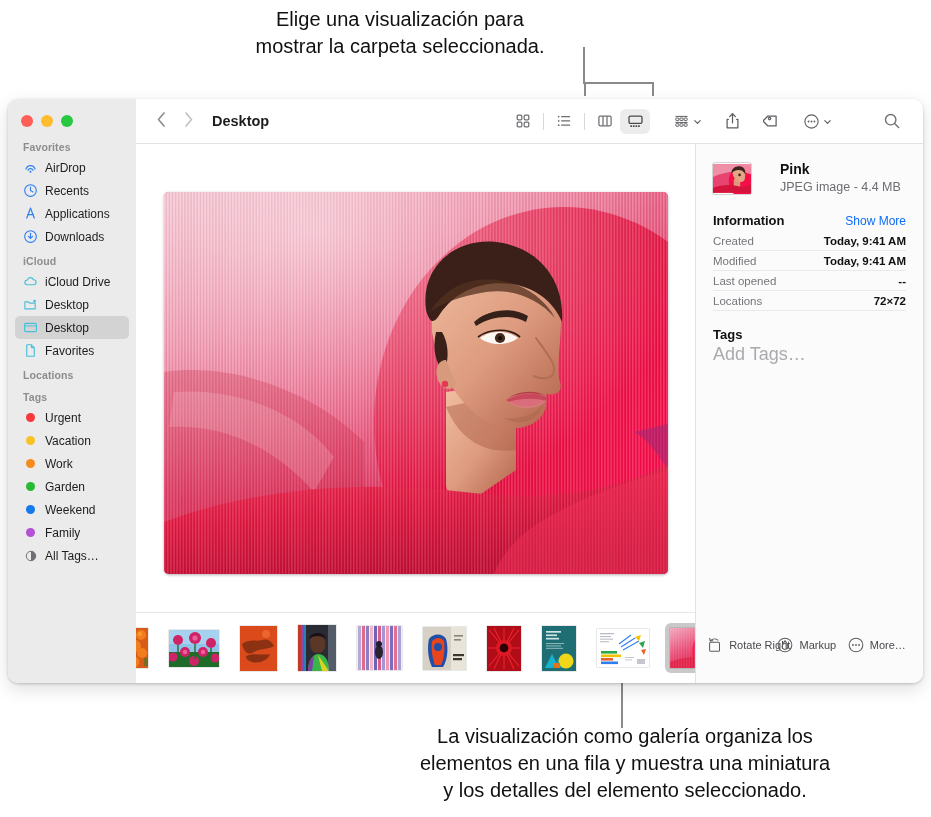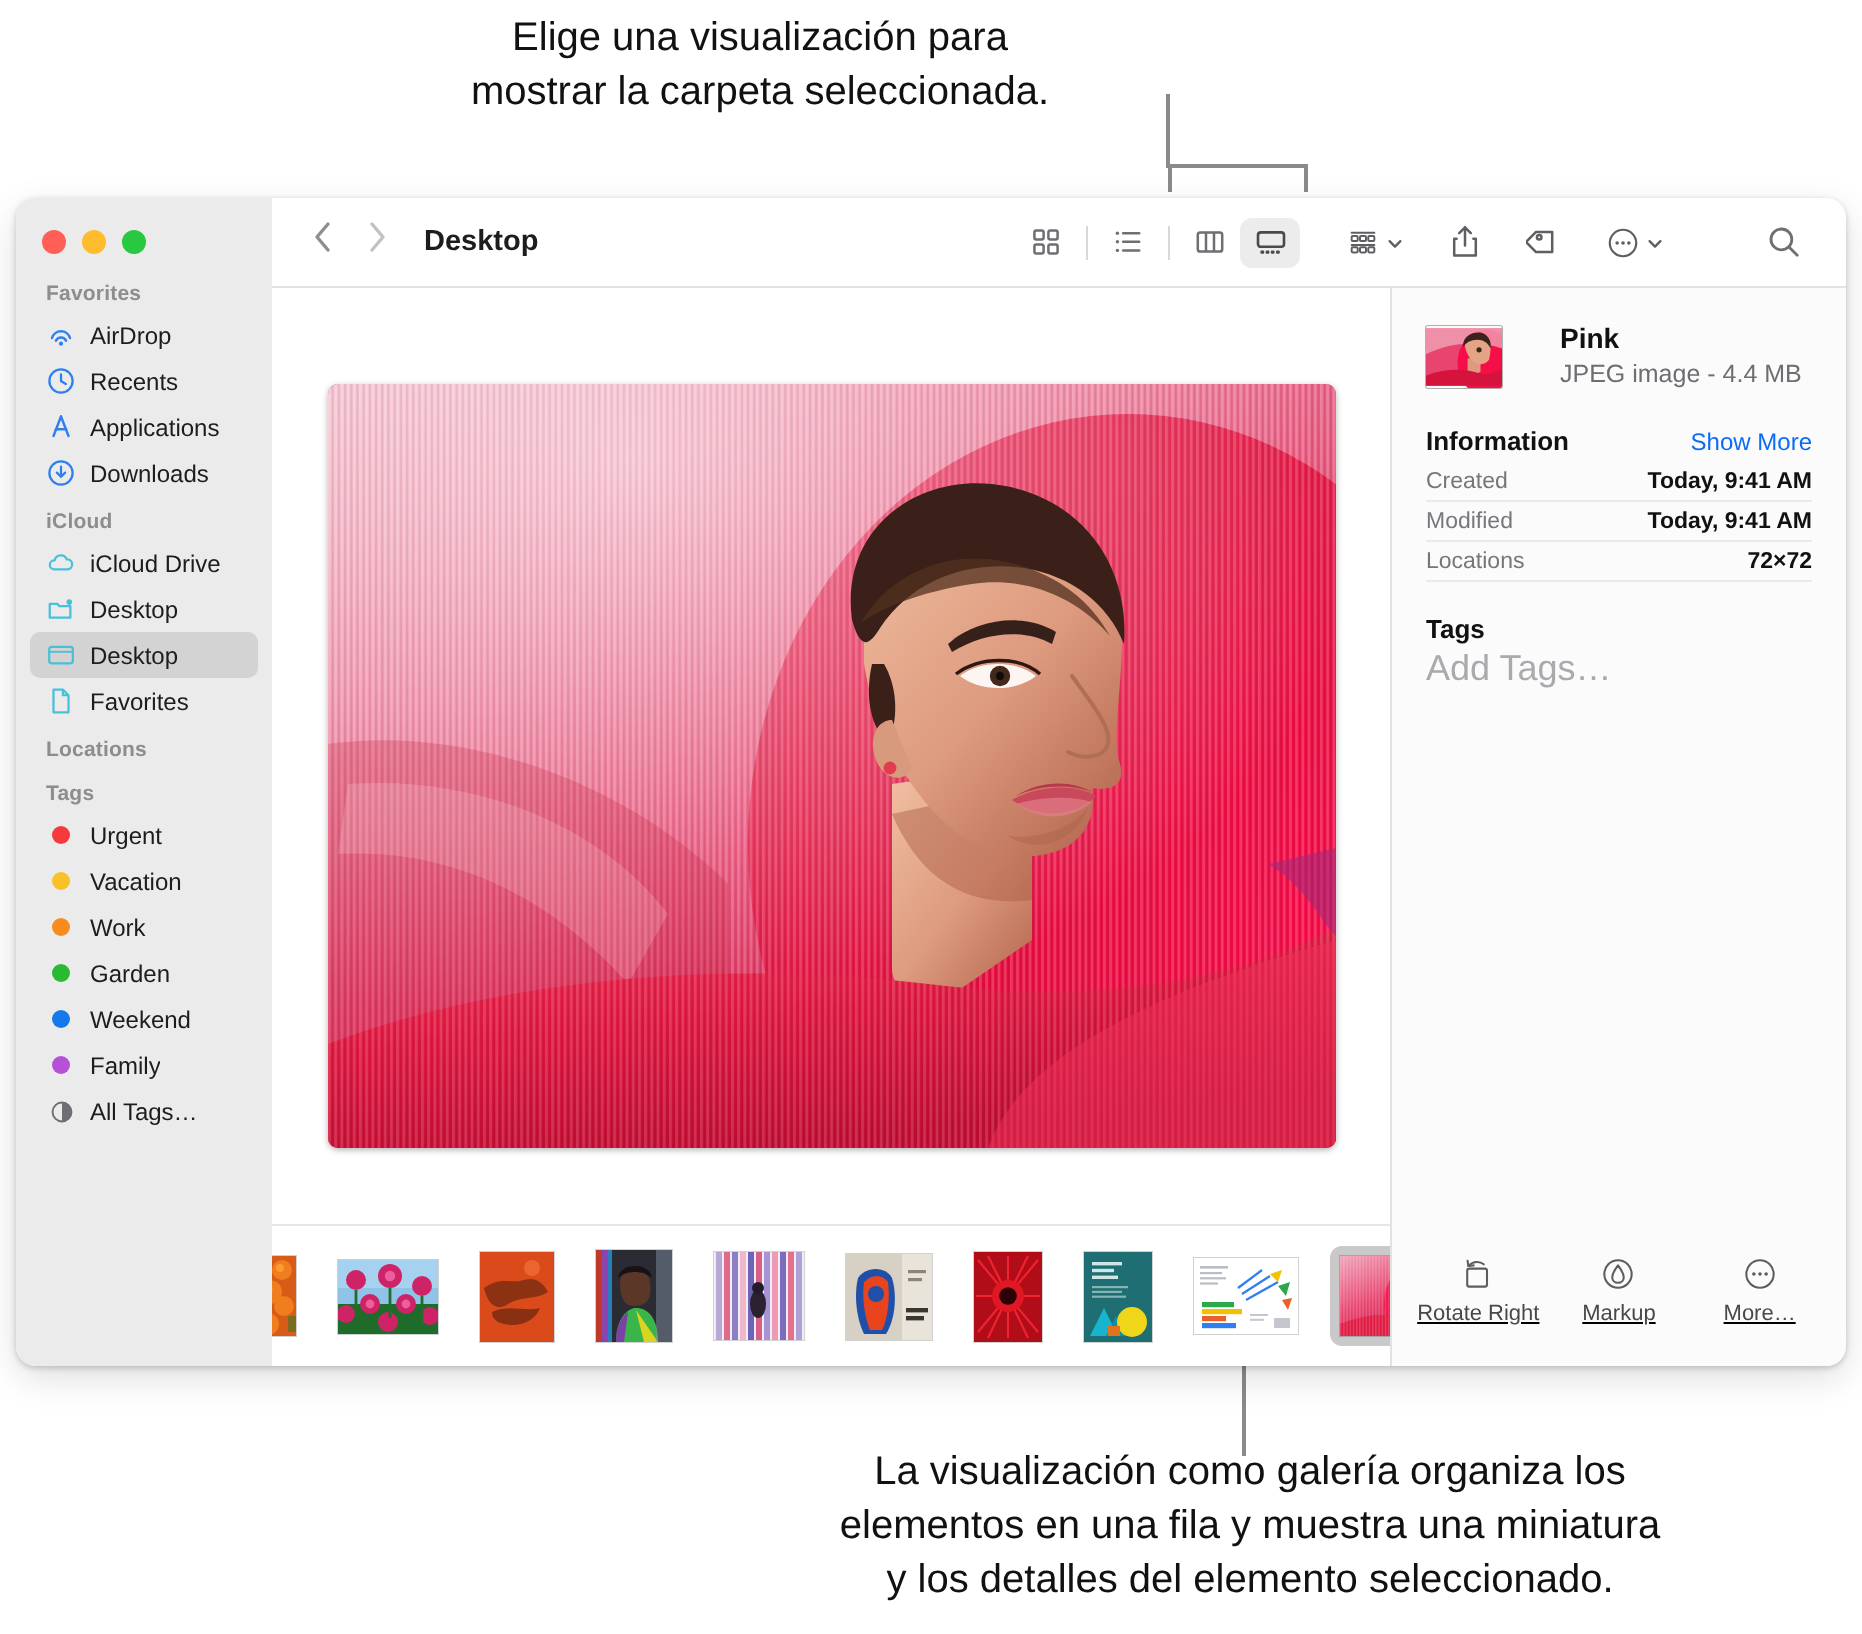--- a/index.html
+++ b/index.html
@@ -15,21 +15,21 @@
   
   .callout{
     position:absolute;
     text-align:center;
     color:#111111;
     font-size:20px;
     line-height:27px;
     font-family:"Liberation Sans","DejaVu Sans",sans-serif;
     white-space:pre-line;
   }
-  #callout-top{ left:0; top:6px; width:760px; }
+  #callout-top{ left:0; top:6px; width:760px;padding-left:20px; }
   #callout-bottom{ left:0; top:723px; width:1250px; }
 
   .leader{ position:absolute; background:#8a8a8a; }
 
   
   #bracket-stem{      left:583px; top:47px;  width:2px;  height:37px; }
   #bracket-bar{       left:584px; top:82px;  width:70px; height:2px;  }
   #bracket-left-leg{  left:584px; top:82px;  width:2px;  height:14px; }
   #bracket-right-leg{ left:652px; top:82px;  width:2px;  height:14px; }
 
@@ -167,21 +167,21 @@
   .row .k{ color:#76767b; }
   .row .v{ color:#111; font-weight:bold; }
 
   .tags-title{ font-size:13px;font-weight:bold;color:#111;margin-top:16px;margin-bottom:2px;}
   .tags-add{ font-size:18px;color:#a9a9ae; }
 
   #insp-actions{
     flex:0 0 64px; display:flex; align-items:center; justify-content:space-around;
     padding:0 8px 6px;
   }
-  .act{ display:flex;flex-direction:column;align-items:center;gap:5px;width:66px;text-decoration:underline; }
+  .act{ display:flex;flex-direction:row;align-items:center;gap:5px;width:66px; }
   .act .ico{ color:#5c5c61; height:19px;display:flex;align-items:center;justify-content:center;}
   .act .lbl{ font-size:11px;color:#48484d; white-space:nowrap; }
 </style>
 </head>
 <body>
 
 <div class="callout" id="callout-top">Elige una visualización para
 mostrar la carpeta seleccionada.</div>
 <div class="leader" id="bracket-stem"></div>
 <div class="leader" id="bracket-bar"></div>
@@ -820,20 +820,24 @@
 
           <div class="row">
             <span class="k">Created</span>
             <span class="v">Today, 9:41 AM</span>
           </div>
           <div class="row">
             <span class="k">Modified</span>
             <span class="v">Today, 9:41 AM</span>
           </div>
           <div class="row">
+            <span class="k">Last opened</span>
+            <span class="v">--</span>
+          </div>
+          <div class="row">
             <span class="k">Locations</span>
             <span class="v">72×72</span>
           </div>
 
           <div class="tags-title">Tags</div>
           <div class="tags-add">Add Tags…</div>
         </div>
 
         <div id="insp-actions">
           <div class="act">

